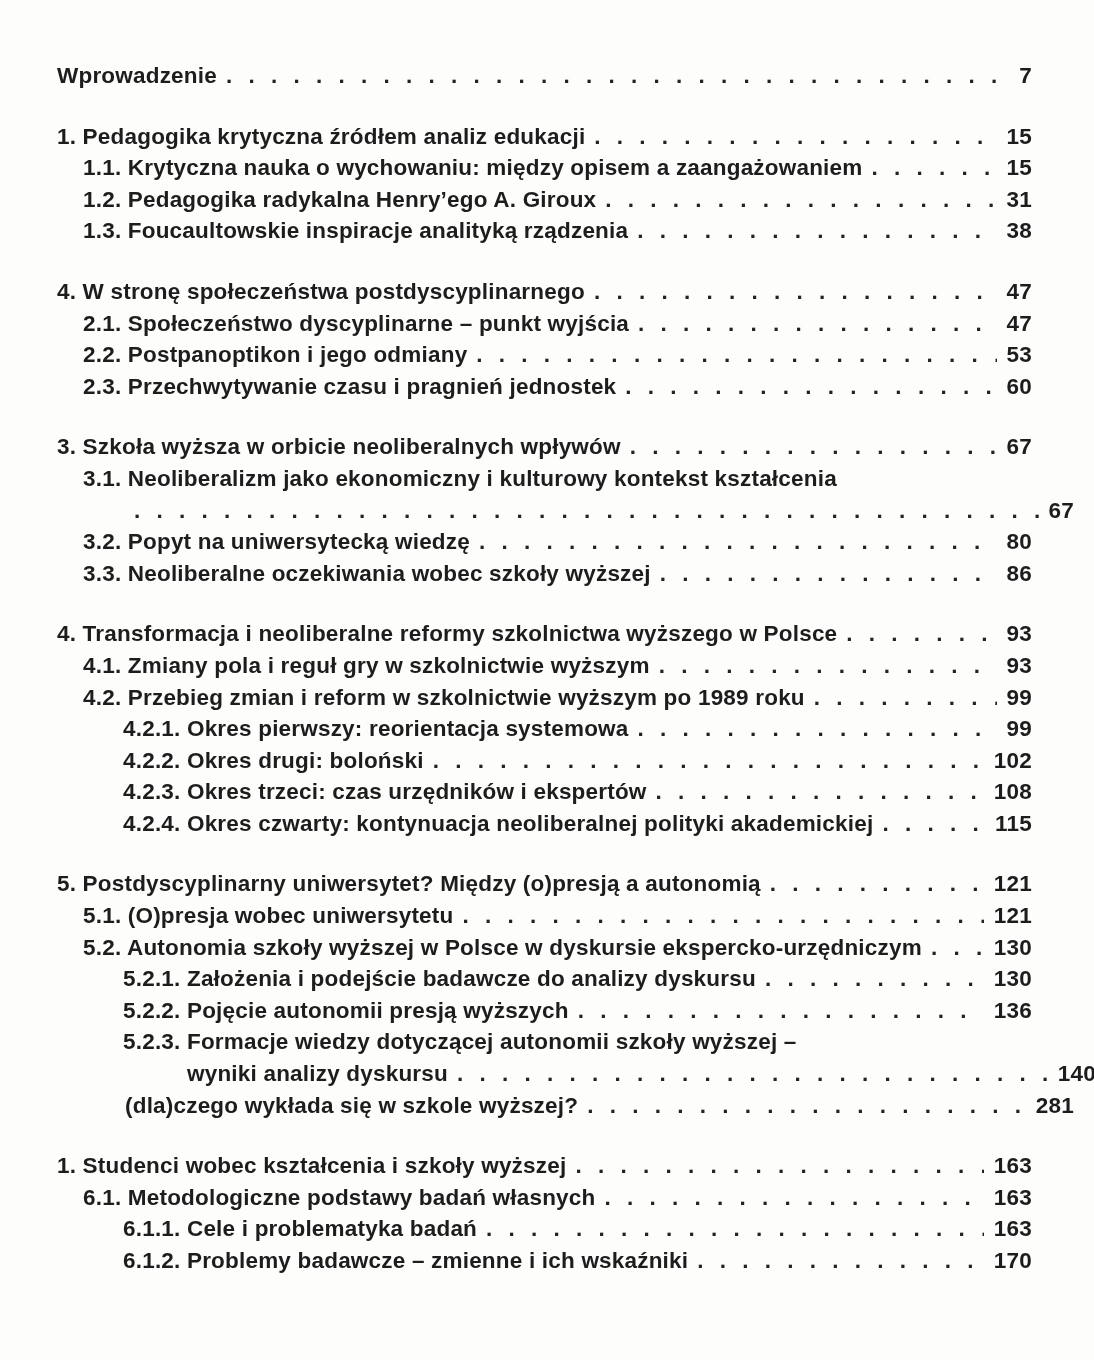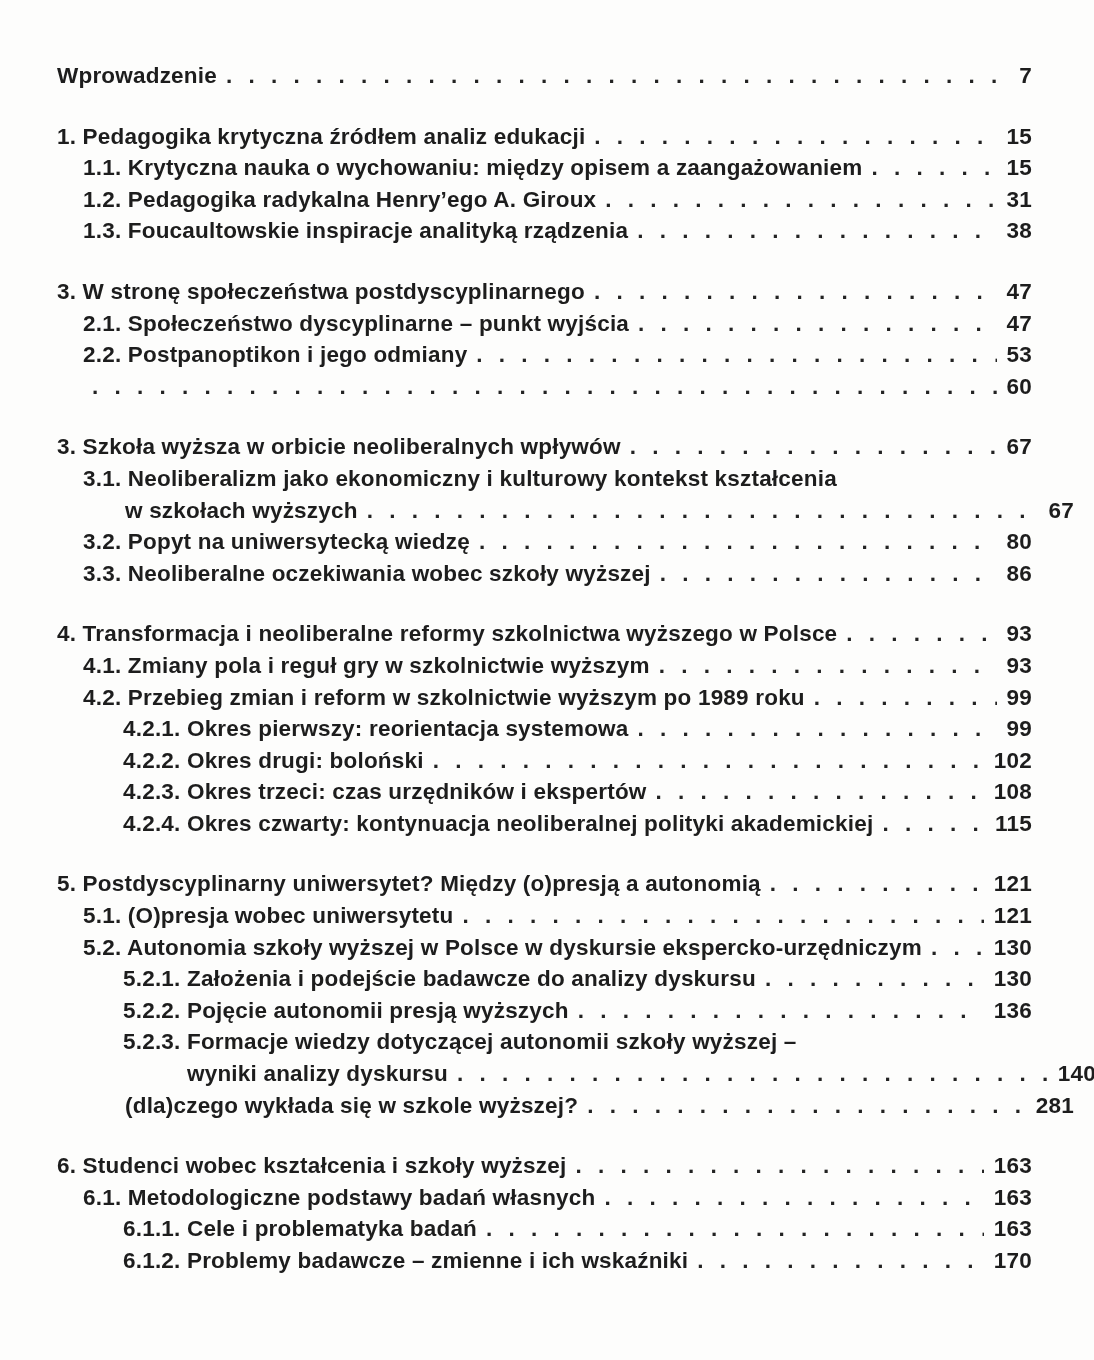--- a/index.html
+++ b/index.html
@@ -94,56 +94,56 @@
       </div>
       <div class="entry d2">
         <div class="line row">
           <span class="title">1.3. Foucaultowskie inspiracje analityką rządzenia</span>
           <span class="dots">. . . . . . . . . . . . . . . . . . . . . . . . . . . . . . . . . . . . . . . . . . . . . . . . . . . . . . . . . . . . . . . . . . . . . . . . . . . . . . . . . . . . . . . . . . . . . . . . . . . . . . . . . . . . . . . . . . . . . . . .</span>
           <span class="pagenum">38</span>
         </div>
       </div>
       <div class="entry d1 sect">
         <div class="line row">
-          <span class="title">3. W stronę społeczeństwa postdyscyplinarnego</span>
+          <span class="title">4. W stronę społeczeństwa postdyscyplinarnego</span>
           <span class="dots">. . . . . . . . . . . . . . . . . . . . . . . . . . . . . . . . . . . . . . . . . . . . . . . . . . . . . . . . . . . . . . . . . . . . . . . . . . . . . . . . . . . . . . . . . . . . . . . . . . . . . . . . . . . . . . . . . . . . . . . .</span>
           <span class="pagenum">47</span>
         </div>
       </div>
       <div class="entry d2">
         <div class="line row">
           <span class="title">2.1. Społeczeństwo dyscyplinarne – punkt wyjścia</span>
           <span class="dots">. . . . . . . . . . . . . . . . . . . . . . . . . . . . . . . . . . . . . . . . . . . . . . . . . . . . . . . . . . . . . . . . . . . . . . . . . . . . . . . . . . . . . . . . . . . . . . . . . . . . . . . . . . . . . . . . . . . . . . . .</span>
           <span class="pagenum">47</span>
         </div>
       </div>
       <div class="entry d2">
         <div class="line row">
           <span class="title">2.2. Postpanoptikon i jego odmiany</span>
           <span class="dots">. . . . . . . . . . . . . . . . . . . . . . . . . . . . . . . . . . . . . . . . . . . . . . . . . . . . . . . . . . . . . . . . . . . . . . . . . . . . . . . . . . . . . . . . . . . . . . . . . . . . . . . . . . . . . . . . . . . . . . . .</span>
           <span class="pagenum">53</span>
         </div>
       </div>
       <div class="entry d2">
         <div class="line row">
+          <span class="title">2.3. Przechwytywanie czasu i pragnień jednostek</span>
           <span class="dots">. . . . . . . . . . . . . . . . . . . . . . . . . . . . . . . . . . . . . . . . . . . . . . . . . . . . . . . . . . . . . . . . . . . . . . . . . . . . . . . . . . . . . . . . . . . . . . . . . . . . . . . . . . . . . . . . . . . . . . . .</span>
           <span class="pagenum">60</span>
         </div>
       </div>
       <div class="entry d1 sect">
         <div class="line row">
           <span class="title">3. Szkoła wyższa w orbicie neoliberalnych wpływów</span>
           <span class="dots">. . . . . . . . . . . . . . . . . . . . . . . . . . . . . . . . . . . . . . . . . . . . . . . . . . . . . . . . . . . . . . . . . . . . . . . . . . . . . . . . . . . . . . . . . . . . . . . . . . . . . . . . . . . . . . . . . . . . . . . .</span>
           <span class="pagenum">67</span>
         </div>
       </div>
       <div class="entry d2">
         <div class="line">3.1. Neoliberalizm jako ekonomiczny i kulturowy kontekst kształcenia</div>
         <div class="line row cont">
-          <span class="title">w szkołach wyższych</span>
           <span class="dots">. . . . . . . . . . . . . . . . . . . . . . . . . . . . . . . . . . . . . . . . . . . . . . . . . . . . . . . . . . . . . . . . . . . . . . . . . . . . . . . . . . . . . . . . . . . . . . . . . . . . . . . . . . . . . . . . . . . . . . . .</span>
           <span class="pagenum">67</span>
         </div>
       </div>
       <div class="entry d2">
         <div class="line row">
           <span class="title">3.2. Popyt na uniwersytecką wiedzę</span>
           <span class="dots">. . . . . . . . . . . . . . . . . . . . . . . . . . . . . . . . . . . . . . . . . . . . . . . . . . . . . . . . . . . . . . . . . . . . . . . . . . . . . . . . . . . . . . . . . . . . . . . . . . . . . . . . . . . . . . . . . . . . . . . .</span>
           <span class="pagenum">80</span>
         </div>
@@ -249,21 +249,21 @@
       </div>
       <div class="entry d2">
         <div class="line row cont">
           <span class="title">(dla)czego wykłada się w szkole wyższej?</span>
           <span class="dots">. . . . . . . . . . . . . . . . . . . . . . . . . . . . . . . . . . . . . . . . . . . . . . . . . . . . . . . . . . . . . . . . . . . . . . . . . . . . . . . . . . . . . . . . . . . . . . . . . . . . . . . . . . . . . . . . . . . . . . . .</span>
           <span class="pagenum">281</span>
         </div>
       </div>
       <div class="entry d1 sect">
         <div class="line row">
-          <span class="title">6. Studenci wobec kształcenia i szkoły wyższej</span>
+          <span class="title">1. Studenci wobec kształcenia i szkoły wyższej</span>
           <span class="dots">. . . . . . . . . . . . . . . . . . . . . . . . . . . . . . . . . . . . . . . . . . . . . . . . . . . . . . . . . . . . . . . . . . . . . . . . . . . . . . . . . . . . . . . . . . . . . . . . . . . . . . . . . . . . . . . . . . . . . . . .</span>
           <span class="pagenum">163</span>
         </div>
       </div>
       <div class="entry d2">
         <div class="line row">
           <span class="title">6.1. Metodologiczne podstawy badań własnych</span>
           <span class="dots">. . . . . . . . . . . . . . . . . . . . . . . . . . . . . . . . . . . . . . . . . . . . . . . . . . . . . . . . . . . . . . . . . . . . . . . . . . . . . . . . . . . . . . . . . . . . . . . . . . . . . . . . . . . . . . . . . . . . . . . .</span>
           <span class="pagenum">163</span>
         </div>

